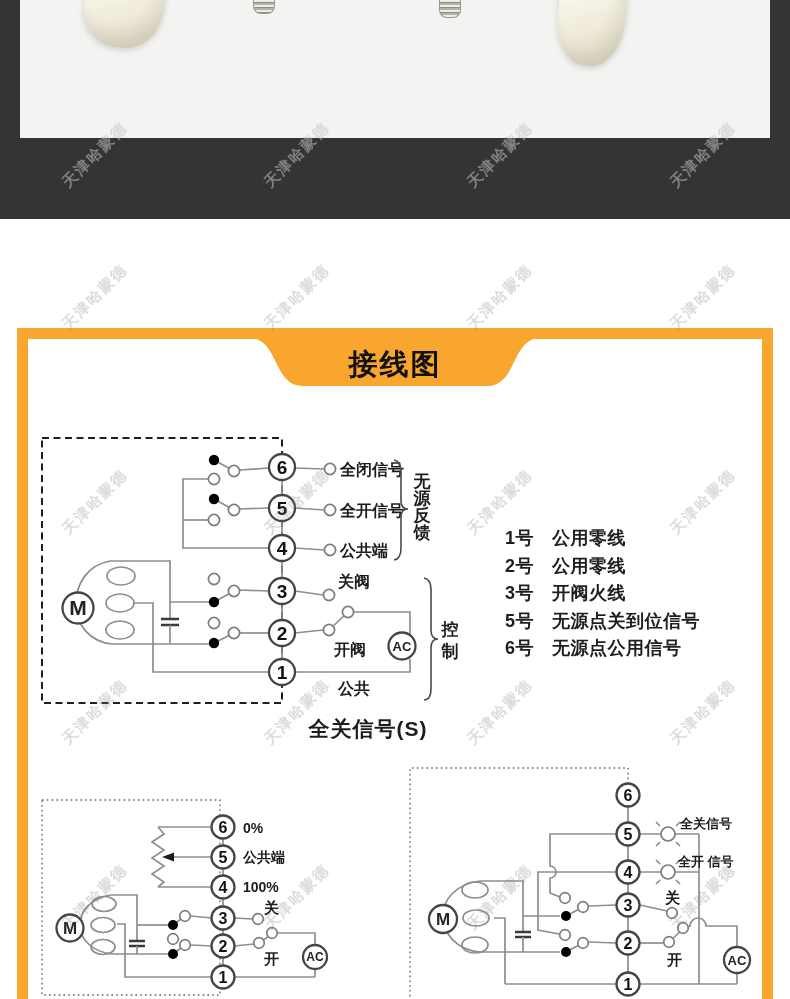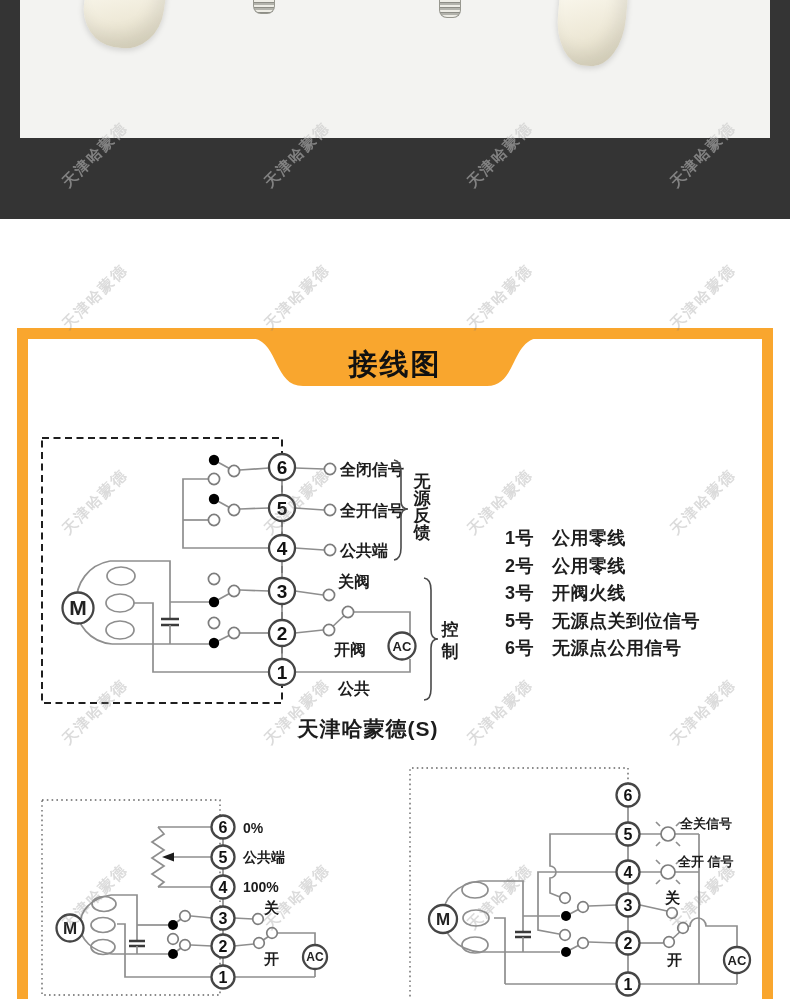--- a/index.html
+++ b/index.html
@@ -300,21 +300,21 @@
   </svg>
 
   <div class="legend">
     <div class="legend-row"><span class="legend-num">1号</span><span>公用零线</span></div>
     <div class="legend-row"><span class="legend-num">2号</span><span>公用零线</span></div>
     <div class="legend-row"><span class="legend-num">3号</span><span>开阀火线</span></div>
     <div class="legend-row"><span class="legend-num">5号</span><span>无源点关到位信号</span></div>
     <div class="legend-row"><span class="legend-num">6号</span><span>无源点公用信号</span></div>
   </div>
 
-  <div class="caption">天津哈蒙德(S)</div>
+  <div class="caption">全关信号(S)</div>
 
   <div id="wm-layer">
       <div class="wm wm-top" style="left: 95px; top: 155px;">天津哈蒙德</div>
       <div class="wm wm-top" style="left: 297px; top: 155px;">天津哈蒙德</div>
       <div class="wm wm-top" style="left: 500px; top: 155px;">天津哈蒙德</div>
       <div class="wm wm-top" style="left: 703px; top: 155px;">天津哈蒙德</div>
       <div class="wm" style="left: 95px; top: 297px;">天津哈蒙德</div>
       <div class="wm" style="left: 297px; top: 297px;">天津哈蒙德</div>
       <div class="wm" style="left: 500px; top: 297px;">天津哈蒙德</div>
       <div class="wm" style="left: 703px; top: 297px;">天津哈蒙德</div>

